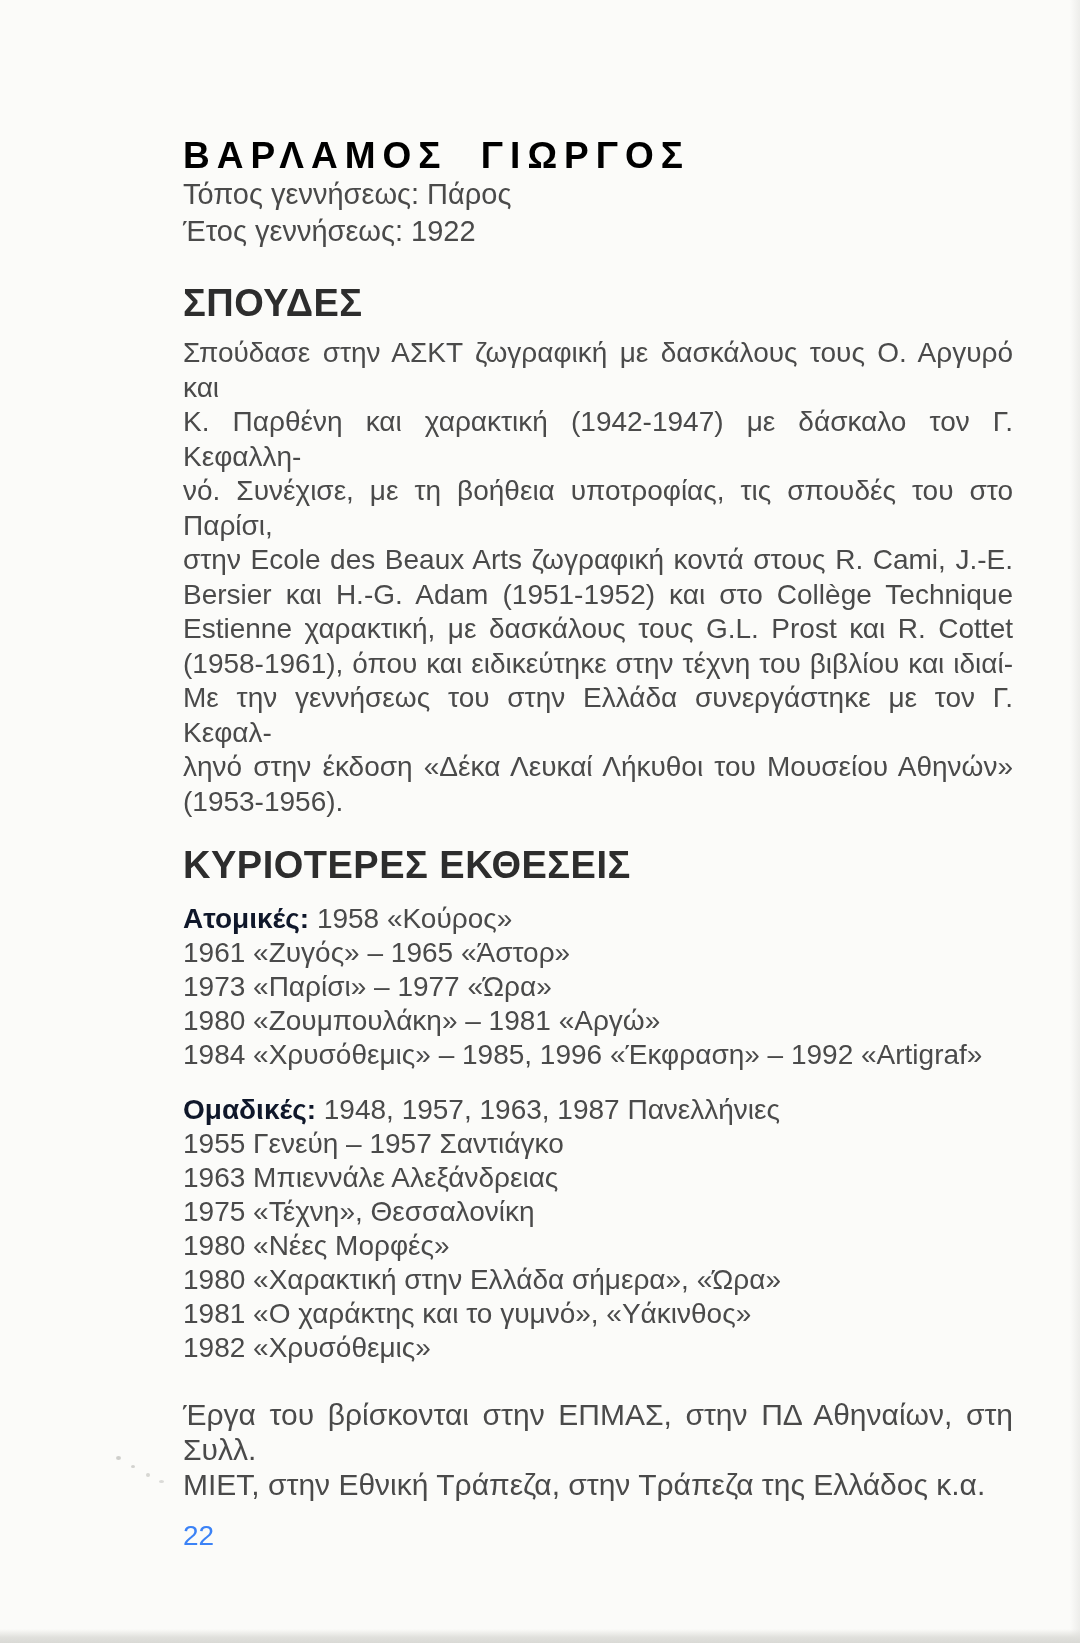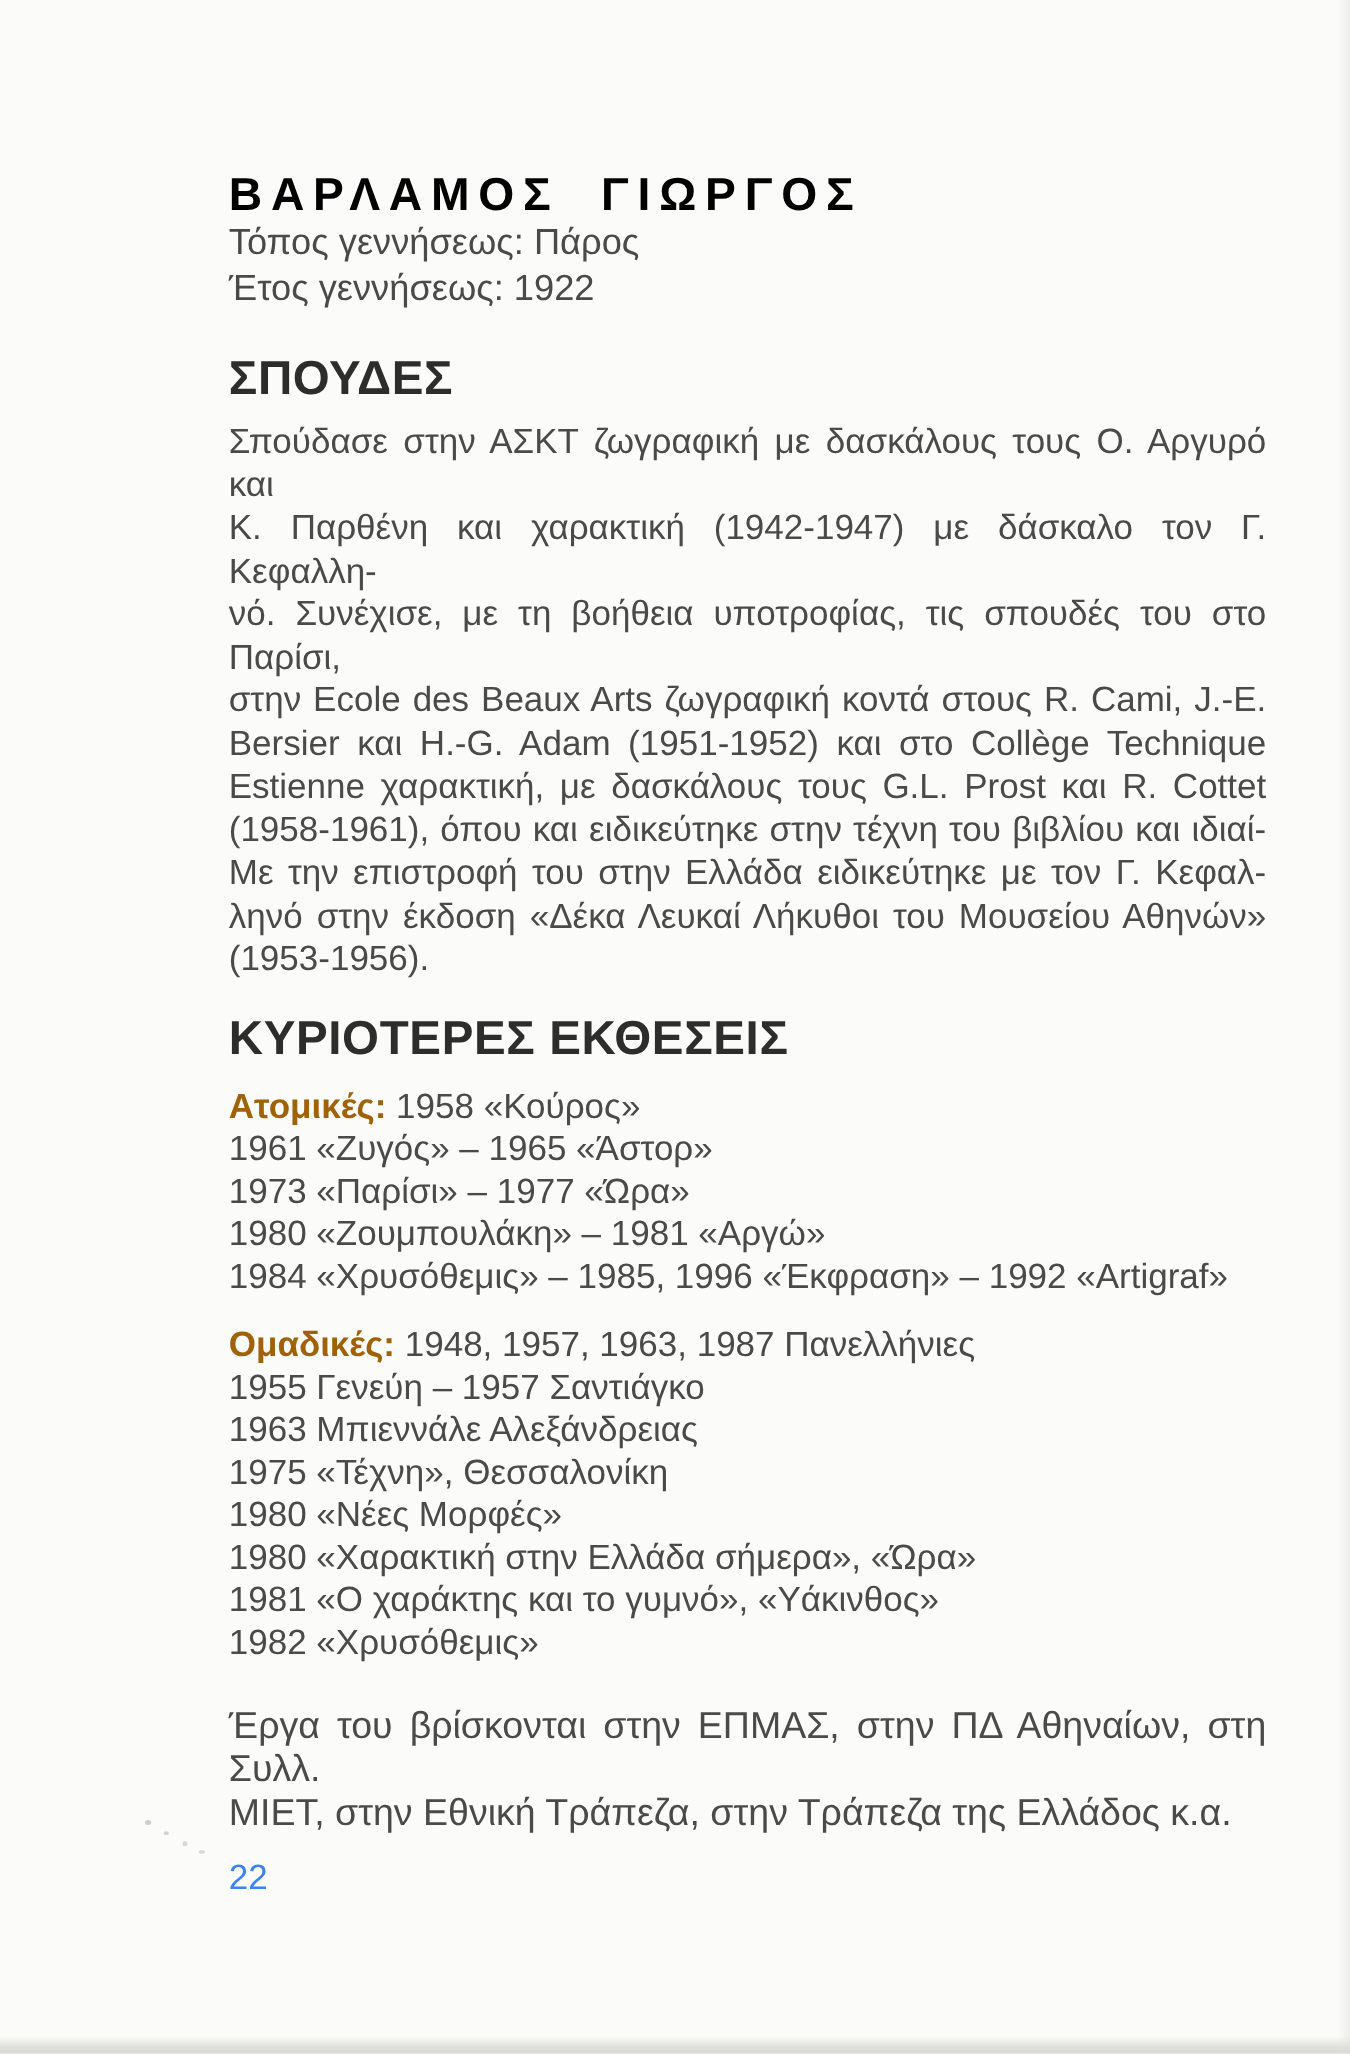--- a/index.html
+++ b/index.html
@@ -47,21 +47,21 @@
     font-size: 28px;
     line-height: 34.5px;
   }
   .ln { white-space: normal; }
   .ln.j { text-align: justify; text-align-last: justify; }
   .list {
     margin-top: 21px;
     font-size: 28px;
     line-height: 34px;
   }
-  .lbl { font-weight: bold; color: #a16207; text-align: center; }
+  .lbl { font-weight: bold; color: #0f172a; text-align: center; }
   .collections {
     margin-top: 32px;
     font-size: 30px;
     line-height: 35px;
   }
   .pagenum {
     margin-top: 18px;
     font-size: 28px;
     color: #3b82f6;
   }
@@ -103,21 +103,21 @@
     <h2 class="heading studies">ΣΠΟΥΔΕΣ</h2>
 
     <div class="para">
       <div class="ln j">Σπούδασε στην ΑΣΚΤ ζωγραφική με δασκάλους τους Ο. Αργυρό και</div>
       <div class="ln j">Κ. Παρθένη και χαρακτική (1942-1947) με δάσκαλο τον Γ. Κεφαλλη-</div>
       <div class="ln j">νό. Συνέχισε, με τη βοήθεια υποτροφίας, τις σπουδές του στο Παρίσι,</div>
       <div class="ln j">στην Ecole des Beaux Arts ζωγραφική κοντά στους R. Cami, J.-E.</div>
       <div class="ln j">Bersier και H.-G. Adam (1951-1952) και στο Collège Technique</div>
       <div class="ln j">Estienne χαρακτική, με δασκάλους τους G.L. Prost και R. Cottet</div>
       <div class="ln j">(1958-1961), όπου και ειδικεύτηκε στην τέχνη του βιβλίου και ιδιαί-</div>
-      <div class="ln j">Με την επιστροφή του στην Ελλάδα ειδικεύτηκε με τον Γ. Κεφαλ-</div>
+      <div class="ln j">Με την γεννήσεως του στην Ελλάδα συνεργάστηκε με τον Γ. Κεφαλ-</div>
       <div class="ln j">ληνό στην έκδοση «Δέκα Λευκαί Λήκυθοι του Μουσείου Αθηνών»</div>
       <div class="ln">(1953-1956).</div>
     </div>
 
     <h2 class="heading exhibitions">ΚΥΡΙΟΤΕΡΕΣ ΕΚΘΕΣΕΙΣ</h2>
 
     <div class="list">
       <div class="ln">
         <span class="lbl">Ατομικές:</span>
         <span>1958 «Κούρος»</span>

